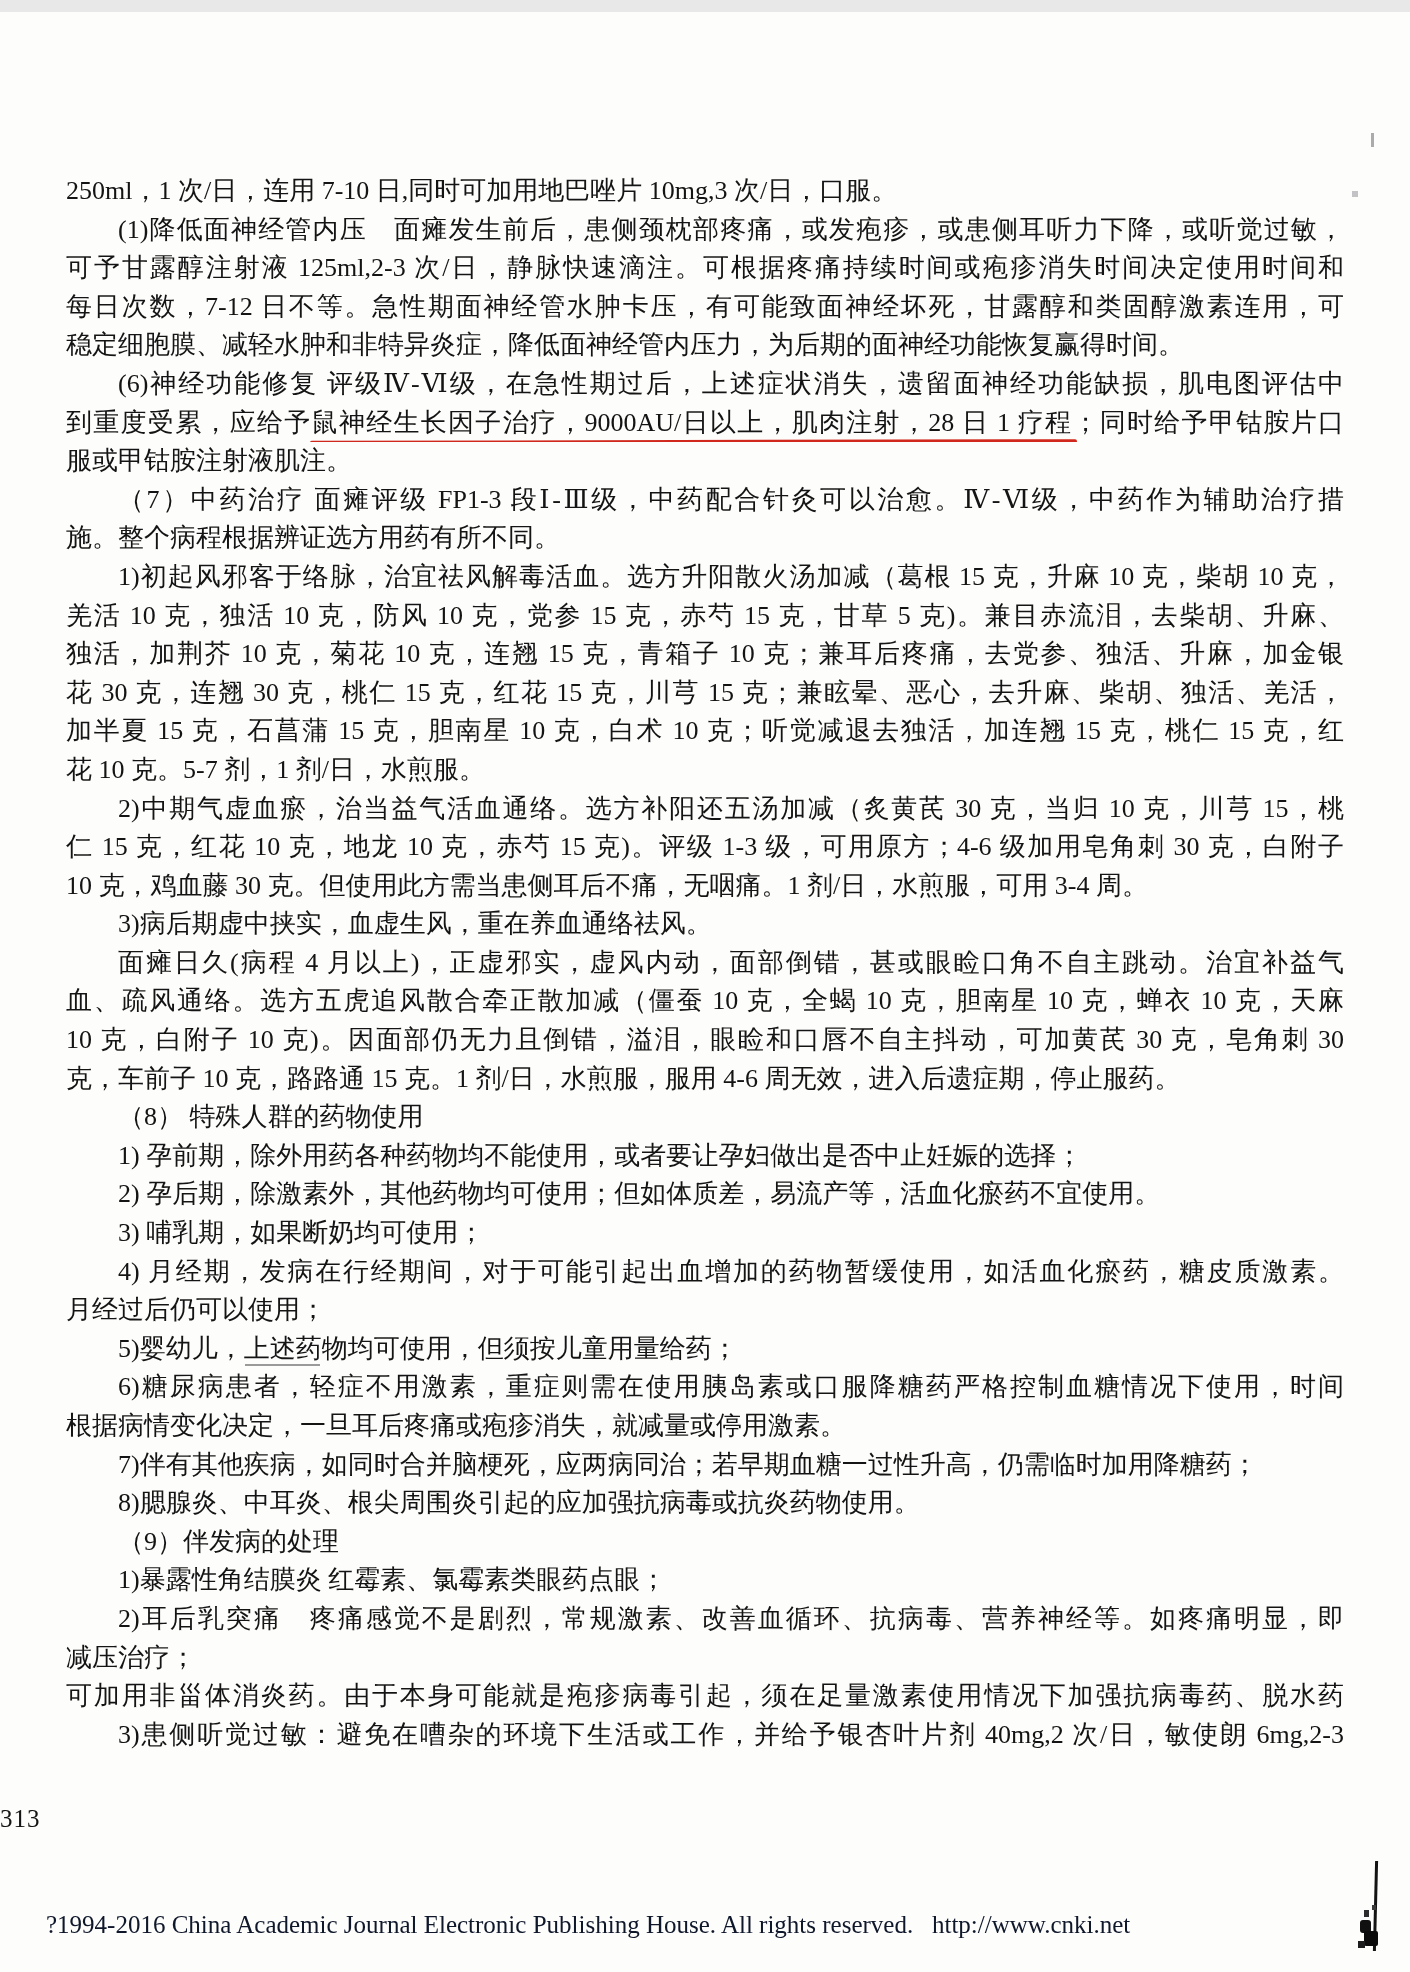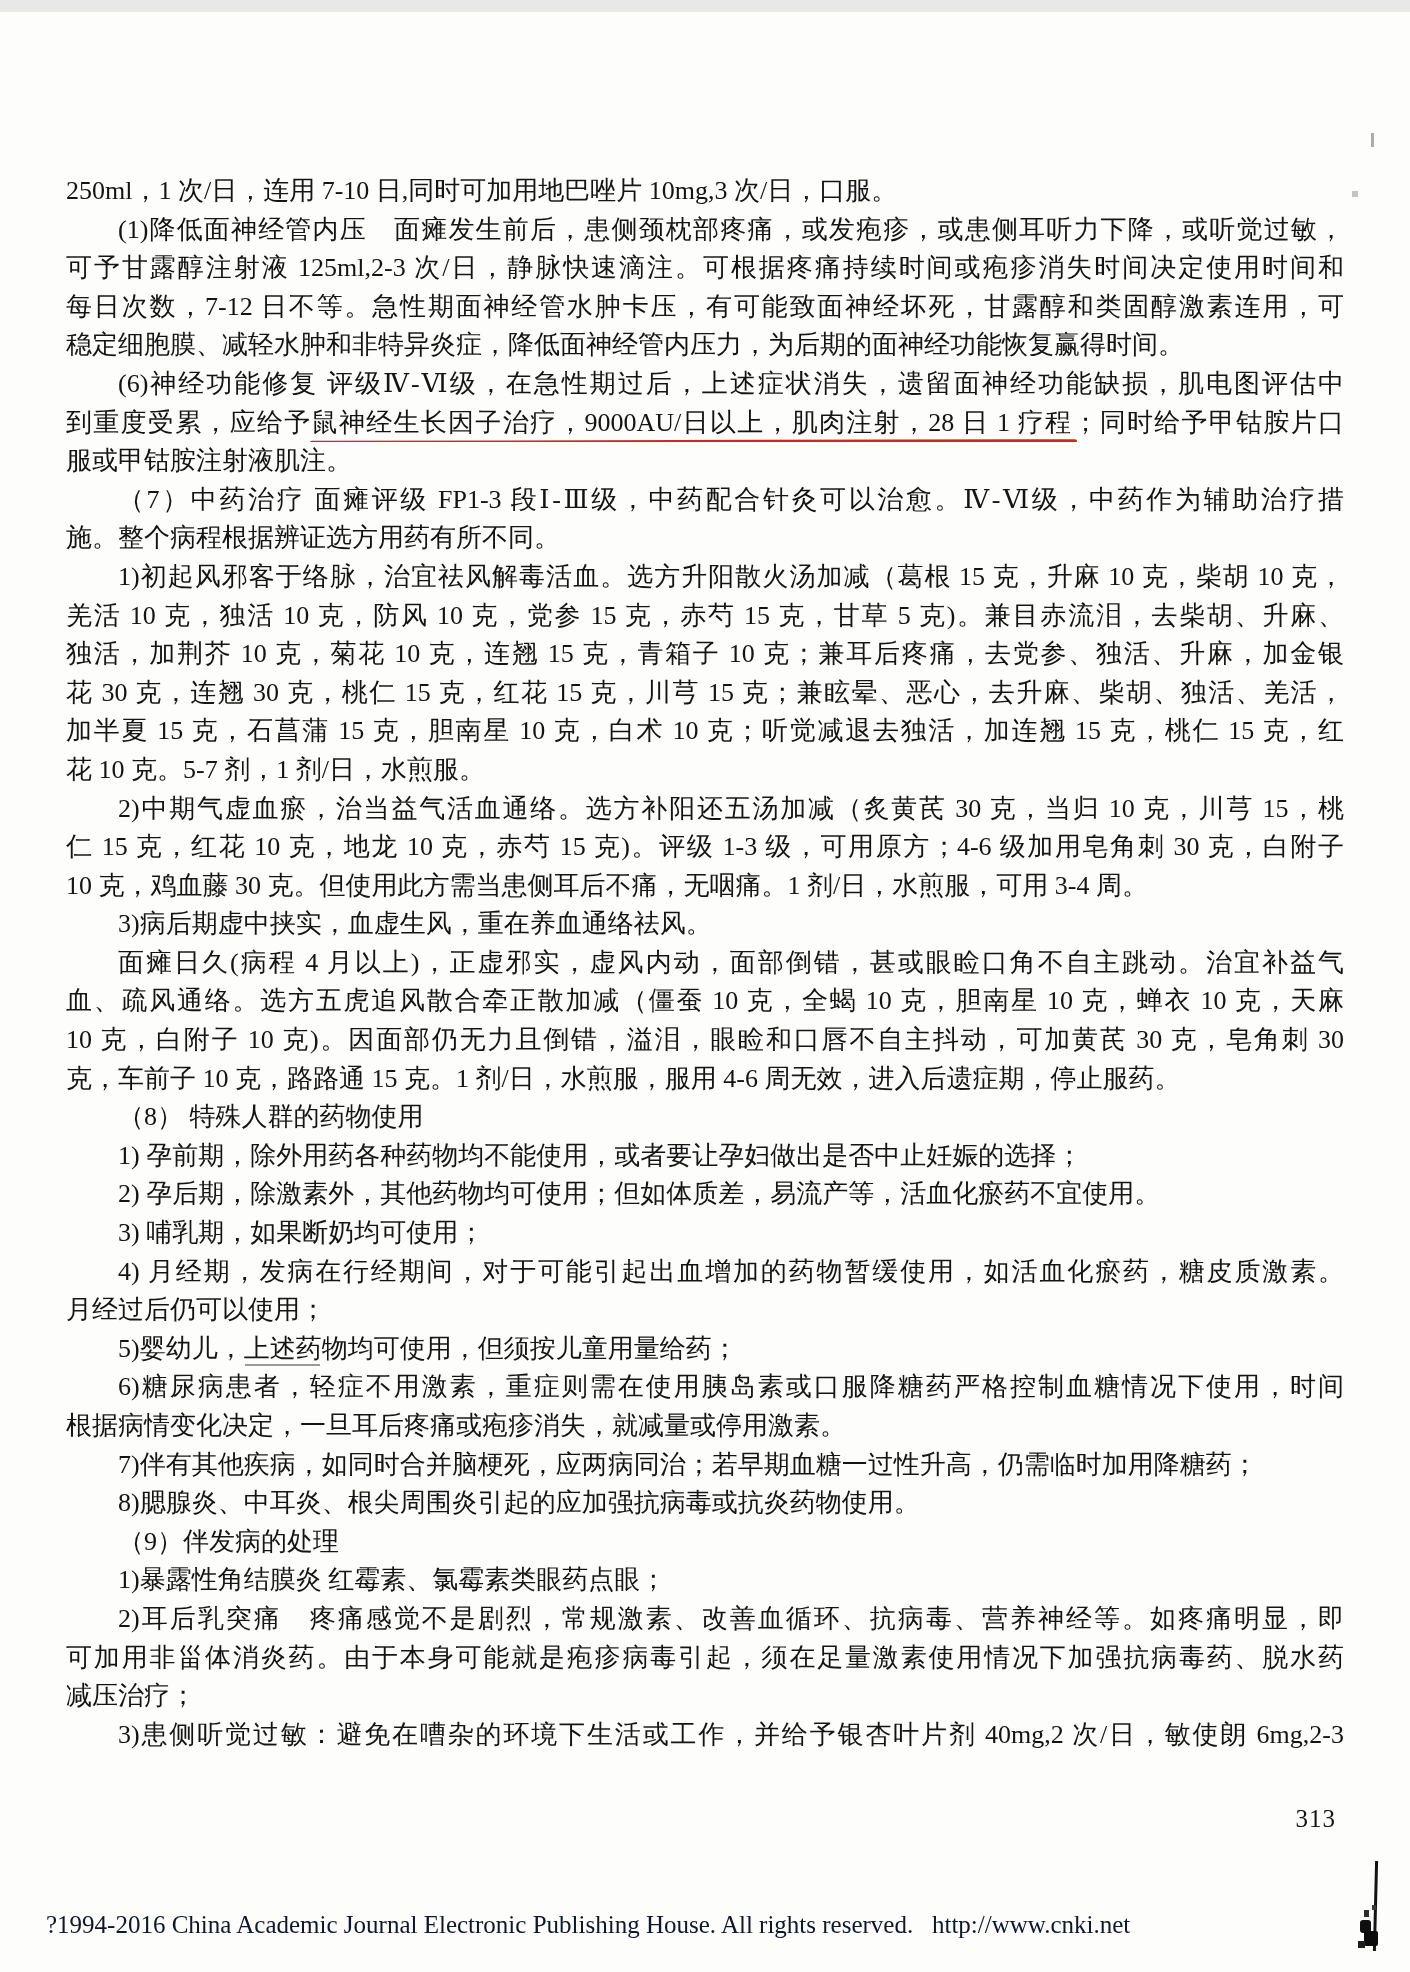--- a/index.html
+++ b/index.html
@@ -40,21 +40,21 @@
   .pencil-underline::after{
     content:"";
     position:absolute;
     left:1px;right:2px;bottom:-3px;
     height:2px;
     background:var(--pencil-underline,#9a9a9a);
   }
   .page-num{
     position:absolute;
     top:1793px;left:0;width:1336px;
-    text-align:right;
+    text-align:left;
     font-size:25px;
     letter-spacing:1px;
   }
   .footer{
     position:absolute;
     left:46px;top:1899px;
     font-size:25px;
     color:#0f172a;
     white-space:pre;
   }
@@ -106,22 +106,22 @@
       <div class="line i j">4) 月经期，发病在行经期间，对于可能引起出血增加的药物暂缓使用，如活血化瘀药，糖皮质激素。</div>
       <div class="line">月经过后仍可以使用；</div>
       <div class="line i"><span>5)婴幼儿，</span><span class="pencil-underline">上述药</span><span>物均可使用，但须按儿童用量给药；</span></div>
       <div class="line i j">6)糖尿病患者，轻症不用激素，重症则需在使用胰岛素或口服降糖药严格控制血糖情况下使用，时间</div>
       <div class="line">根据病情变化决定，一旦耳后疼痛或疱疹消失，就减量或停用激素。</div>
       <div class="line i">7)伴有其他疾病，如同时合并脑梗死，应两病同治；若早期血糖一过性升高，仍需临时加用降糖药；</div>
       <div class="line i">8)腮腺炎、中耳炎、根尖周围炎引起的应加强抗病毒或抗炎药物使用。</div>
       <div class="line i">（9）伴发病的处理</div>
       <div class="line i">1)暴露性角结膜炎 红霉素、氯霉素类眼药点眼；</div>
       <div class="line i j">2)耳后乳突痛　疼痛感觉不是剧烈，常规激素、改善血循环、抗病毒、营养神经等。如疼痛明显，即</div>
+      <div class="line">减压治疗；</div>
       <div class="line j">可加用非甾体消炎药。由于本身可能就是疱疹病毒引起，须在足量激素使用情况下加强抗病毒药、脱水药</div>
-      <div class="line">减压治疗；</div>
       <div class="line i j">3)患侧听觉过敏：避免在嘈杂的环境下生活或工作，并给予银杏叶片剂 40mg,2 次/日，敏使朗 6mg,2-3</div>
     </div>
 
   <div class="page-num">313</div>
 
   <div class="footer">?1994-2016 China Academic Journal Electronic Publishing House. All rights reserved.   http://www.cnki.net</div>
 
   <div class="artifact speck-tick"></div>
   <div class="artifact speck-dot"></div>
   <div class="artifact ink-bar"></div>

